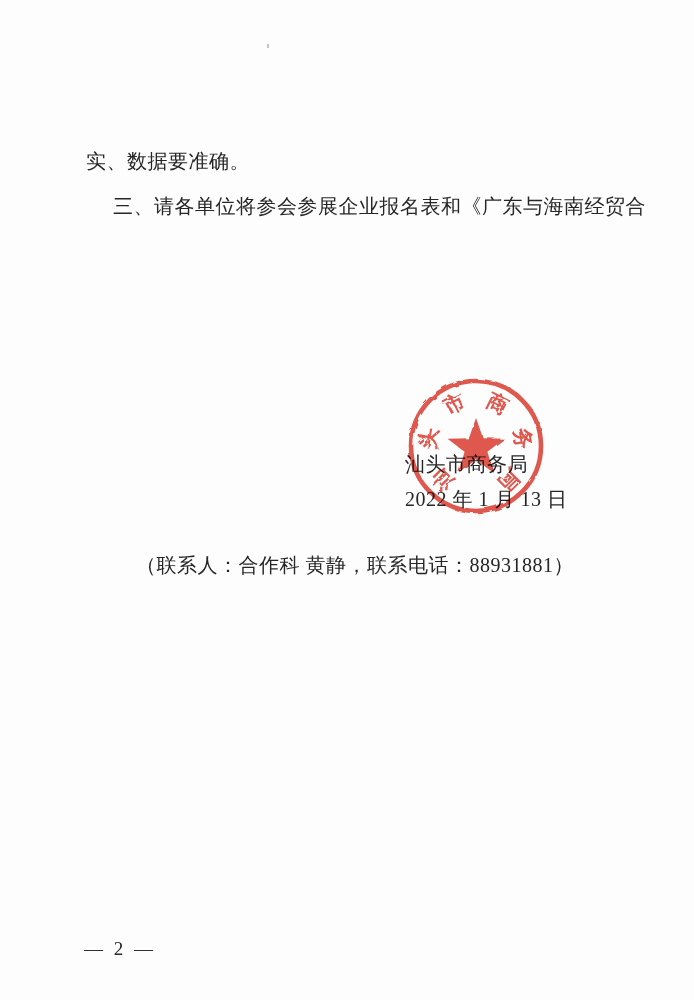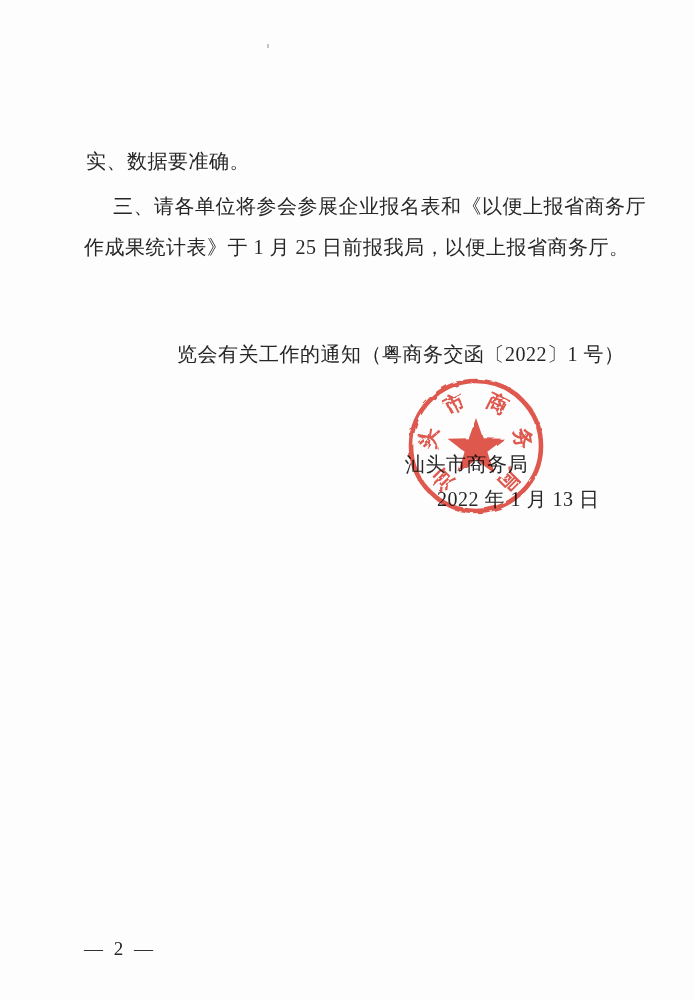--- a/index.html
+++ b/index.html
@@ -18,21 +18,21 @@
     font-size: 20px;
     line-height: 1.2;
     letter-spacing: 0.5px;
   }
   #body-line-1 { left: 86px;  top: 129px; }
   #body-line-2 { left: 113px; top: 174px; }
   #body-line-3 { left: 84px;  top: 215px; }
   #attach-line-1 { left: 122px; top: 283px; }
   #attach-line-2 { left: 177px; top: 322px; }
   #signature-issuer { left: 405px; top: 432px; z-index: 2; }
-  #signature-date   { left: 405px; top: 467px; z-index: 2; margin-left: 32px; }
+  #signature-date   { left: 405px; top: 467px; z-index: 2; }
   #contact-line { left: 136px; top: 533px; }
   #page-number  { left: 84px;  top: 919px; font-size: 19px; letter-spacing: 3px; }
   .seal {
     position: absolute;
     left: 406px;
     top: 376px;
     width: 140px;
     height: 140px;
     z-index: 1;
     opacity: 0.88;
@@ -56,24 +56,22 @@
   }
 </style>
 </head>
 <body>
 
 <div class="page">
 
   <div class="scan-speck"></div>
 
   <p class="txt" id="body-line-1">实、数据要准确。</p>
-  <p class="txt" id="body-line-2">三、请各单位将参会参展企业报名表和《以便上报省商务厅</p>
-  <p class="txt" id="body-line-3">作成果统计表》于 1 月 25 日前报我局，以便上报省商务厅。</p>
+  <p class="txt" id="body-line-2">三、请各单位将参会参展企业报名表和《广东与海南经贸合</p>
 
-  <p class="txt" id="attach-line-2">览会有关工作的通知（粤商务交函〔2022〕1 号）</p>
 
   <div class="seal">
     <svg viewBox="0 0 140 140" xmlns="http://www.w3.org/2000/svg">
       <filter id="stamp-rough">
         <feTurbulence type="fractalNoise" baseFrequency="0.09" numOctaves="2" result="noise"></feTurbulence>
         <feDisplacementMap in="SourceGraphic" in2="noise" scale="3.5"></feDisplacementMap>
       </filter>
       <g filter="url(#stamp-rough)">
         <g fill="none" stroke-width="4.6" stroke="#dc4236">
           <circle cx="70" cy="70" r="65"></circle>
@@ -87,16 +85,17 @@
           <text transform="translate(116.9,62.6) rotate(81)" text-anchor="middle" dominant-baseline="central">务</text>
           <text transform="translate(103.6,103.6) rotate(135)" text-anchor="middle" dominant-baseline="central">局</text>
         </g>
       </g>
     </svg>
   </div>
 
   <p class="txt overlay-black" id="signature-issuer">汕头市商务局</p>
   <p class="txt overlay-black" id="signature-date">2022 年 1 月 13 日</p>
 
+  <p class="txt" id="contact-line">（联系人：合作科 黄静，联系电话：88931881）</p>
 
   <p class="txt" id="page-number">— 2 —</p>
 
 </div>
 
 </body></html>

